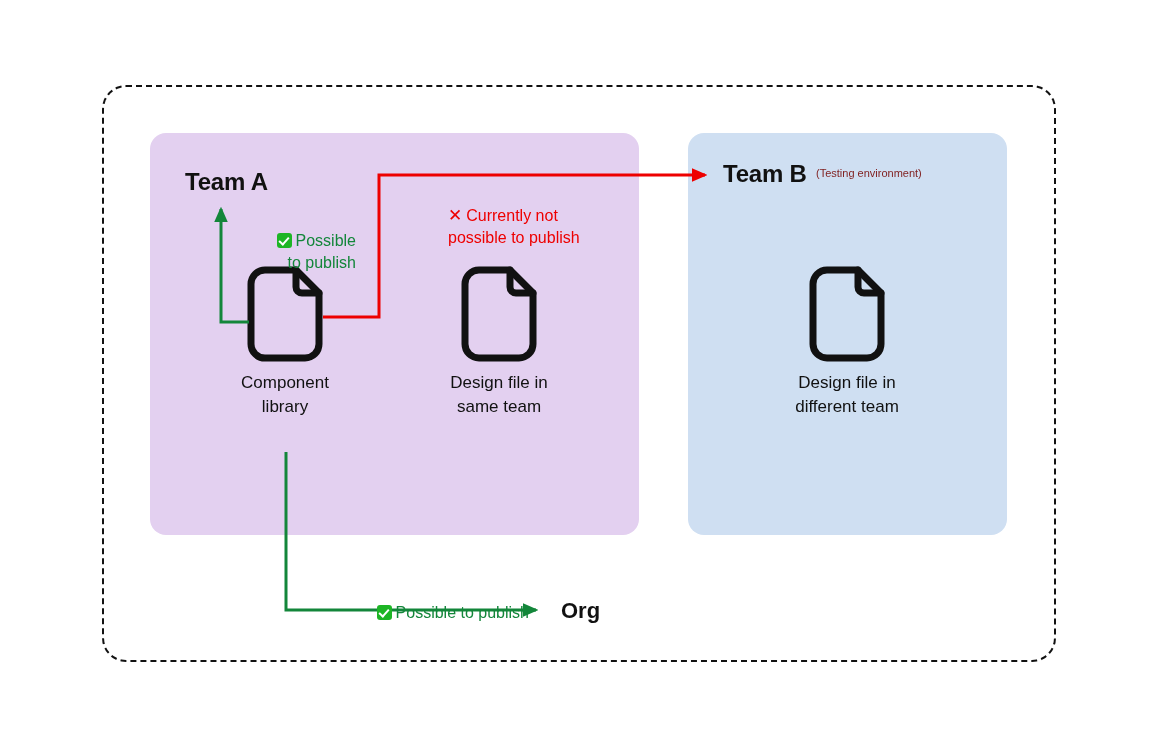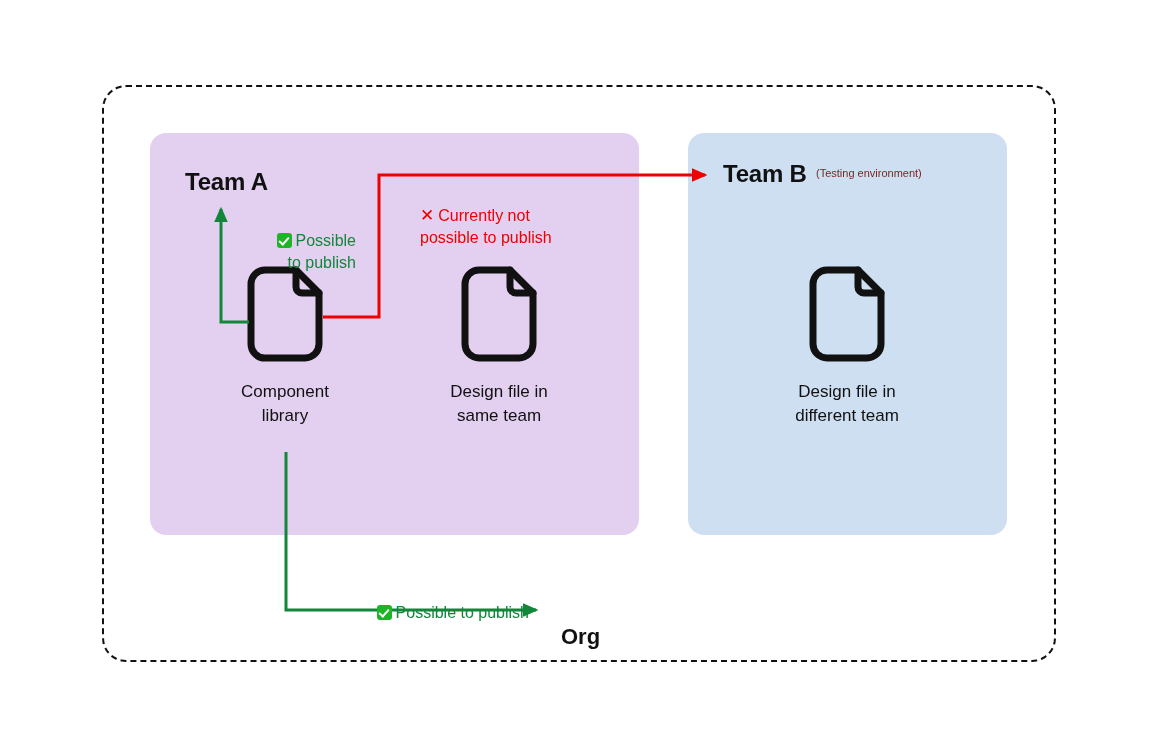--- a/index.html
+++ b/index.html
@@ -81,21 +81,21 @@
     width: 150px;
     text-align: center;
   }
   .file-node .file-icon {
     display: block;
     margin: 0 auto;
     width: 78px;
     height: 98px;
   }
   .file-node .file-label {
-    margin-top: 17px;
+    margin-top: 8px;
     font-size: 17px;
     line-height: 24px;
     color: #111111;
     white-space: pre-line;
   }
   #node-component-library { left: 210px; top: 265px; }
   #node-design-same-team  { left: 424px; top: 265px; }
   #node-design-diff-team  { left: 772px; top: 265px; }
 
   
@@ -141,33 +141,32 @@
     color: #ee0000;
     font-size: 17px;
     font-weight: bold;
     margin-right: 4px;
     vertical-align: 0px;
   }
   .annot.ok  { color: #13863a; text-align: right; }
   .annot.bad { color: #ee0000; }
 
   #annot-publish-up     { left: 246px; top: 208px; width: 110px; }
-  #annot-cannot-publish { left: 420px; top: 183px; width: 180px; }
+  #annot-cannot-publish { left: 448px; top: 183px; width: 180px; }
   #annot-publish-org    { left: 329px; top: 580px; width: 200px; }
 
   
   #org-node-label {
     position: absolute;
     left: 561px;
     top: 598px;
     font-size: 22px;
     font-weight: bold;
     color: #111111;
     white-space: nowrap;
-    margin-top: 26px;
   }
 </style>
 </head>
 <body>
 
 <div id="canvas">
 
   <div class="org-boundary"></div>
 
   <div class="team-card team-a">

